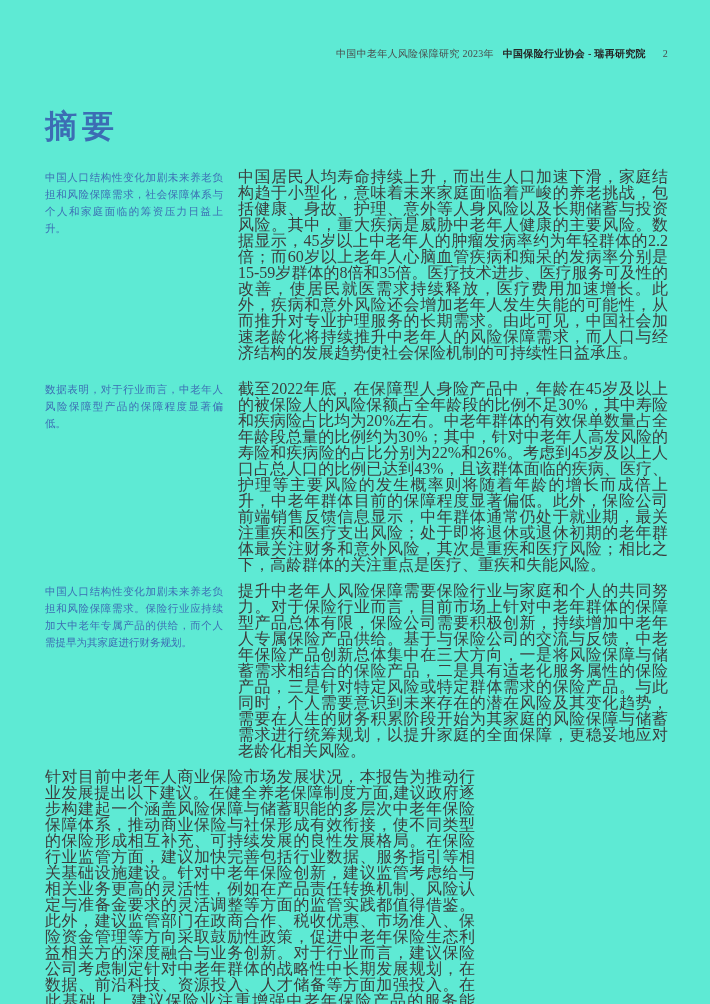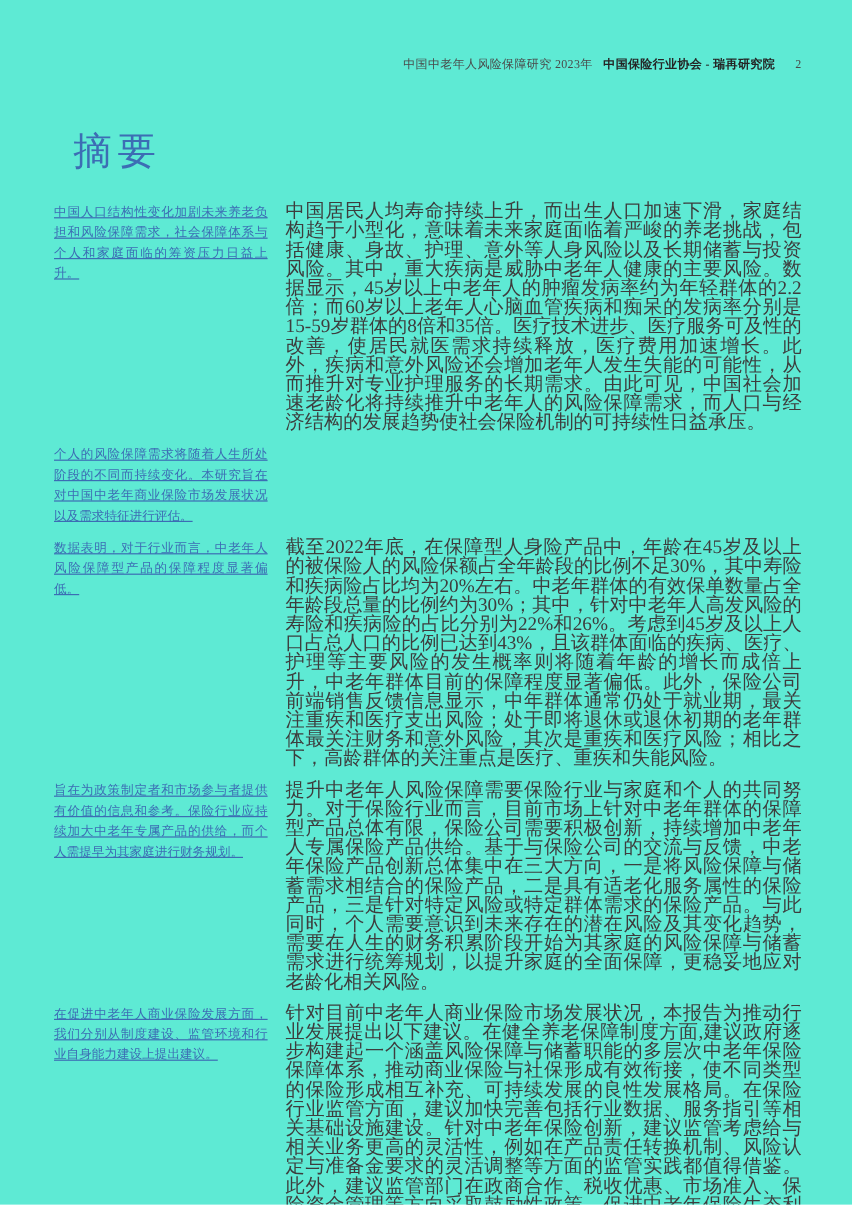--- a/index.html
+++ b/index.html
@@ -31,24 +31,23 @@
     margin-left:6px;
   }
   .header .hdr-page{
     margin-left:14px;
     color:var(--header-text);
   }
   .title{
     position:absolute;
     top:105px;left:45px;
     font-size:32px;
-    font-weight:normal;
+    font-weight:bold;
     letter-spacing:5px;
     color:var(--accent);
-    margin-left:16px;
   }
   .content{
     position:absolute;
     top:169px;left:45px;
     width:623px;
     display:flex;
     flex-direction:column;
     row-gap:10px;
   }
   .section{
@@ -56,21 +55,20 @@
     align-items:flex-start;
   }
   .note{
     width:178px;
     flex:0 0 178px;
     margin-right:15px;
     color:var(--accent);
     font-size:10.5px;
     line-height:17px;
     text-align:justify;
-    text-decoration:underline;
   }
   .para{
     width:430px;
     flex:0 0 430px;
     color:var(--body-text);
     font-size:16px;
     line-height:16px;
     text-align:justify;
     text-justify:inter-ideograph;
   }
@@ -89,32 +87,30 @@
   <h1 class="title">摘要</h1>
 
   <div class="content">
 
     <div class="section">
       <div class="note">中国人口结构性变化加剧未来养老负担和风险保障需求，社会保障体系与个人和家庭面临的筹资压力日益上升。</div>
       <div class="para">中国居民人均寿命持续上升，而出生人口加速下滑，家庭结构趋于小型化，意味着未来家庭面临着严峻的养老挑战，包括健康、身故、护理、意外等人身风险以及长期储蓄与投资风险。其中，重大疾病是威胁中老年人健康的主要风险。数据显示，45岁以上中老年人的肿瘤发病率约为年轻群体的2.2倍；而60岁以上老年人心脑血管疾病和痴呆的发病率分别是15-59岁群体的8倍和35倍。医疗技术进步、医疗服务可及性的改善，使居民就医需求持续释放，医疗费用加速增长。此外，疾病和意外风险还会增加老年人发生失能的可能性，从而推升对专业护理服务的长期需求。由此可见，中国社会加速老龄化将持续推升中老年人的风险保障需求，而人口与经济结构的发展趋势使社会保险机制的可持续性日益承压。</div>
     </div>
 
     <div class="section">
-      <div class="note">个人的风险保障需求将随着人生所处阶段的不同而持续变化。本研究旨在对中国中老年商业保险市场发展状况以及需求特征进行评估。</div>
     </div>
 
     <div class="section">
       <div class="note">数据表明，对于行业而言，中老年人风险保障型产品的保障程度显著偏低。</div>
       <div class="para">截至2022年底，在保障型人身险产品中，年龄在45岁及以上的被保险人的风险保额占全年龄段的比例不足30%，其中寿险和疾病险占比均为20%左右。中老年群体的有效保单数量占全年龄段总量的比例约为30%；其中，针对中老年人高发风险的寿险和疾病险的占比分别为22%和26%。考虑到45岁及以上人口占总人口的比例已达到43%，且该群体面临的疾病、医疗、护理等主要风险的发生概率则将随着年龄的增长而成倍上升，中老年群体目前的保障程度显著偏低。此外，保险公司前端销售反馈信息显示，中年群体通常仍处于就业期，最关注重疾和医疗支出风险；处于即将退休或退休初期的老年群体最关注财务和意外风险，其次是重疾和医疗风险；相比之下，高龄群体的关注重点是医疗、重疾和失能风险。</div>
     </div>
 
     <div class="section">
-      <div class="note">旨在为政策制定者和市场参与者提供有价值的信息和参考。保险行业应持续加大中老年专属产品的供给，而个人需提早为其家庭进行财务规划。</div>
+      <div class="note">中国人口结构性变化加剧未来养老负担和风险保障需求。保险行业应持续加大中老年专属产品的供给，而个人需提早为其家庭进行财务规划。</div>
       <div class="para">提升中老年人风险保障需要保险行业与家庭和个人的共同努力。对于保险行业而言，目前市场上针对中老年群体的保障型产品总体有限，保险公司需要积极创新，持续增加中老年人专属保险产品供给。基于与保险公司的交流与反馈，中老年保险产品创新总体集中在三大方向，一是将风险保障与储蓄需求相结合的保险产品，二是具有适老化服务属性的保险产品，三是针对特定风险或特定群体需求的保险产品。与此同时，个人需要意识到未来存在的潜在风险及其变化趋势，需要在人生的财务积累阶段开始为其家庭的风险保障与储蓄需求进行统筹规划，以提升家庭的全面保障，更稳妥地应对老龄化相关风险。</div>
     </div>
 
     <div class="section">
-      <div class="note">在促进中老年人商业保险发展方面，我们分别从制度建设、监管环境和行业自身能力建设上提出建议。</div>
       <div class="para">针对目前中老年人商业保险市场发展状况，本报告为推动行业发展提出以下建议。在健全养老保障制度方面,建议政府逐步构建起一个涵盖风险保障与储蓄职能的多层次中老年保险保障体系，推动商业保险与社保形成有效衔接，使不同类型的保险形成相互补充、可持续发展的良性发展格局。在保险行业监管方面，建议加快完善包括行业数据、服务指引等相关基础设施建设。针对中老年保险创新，建议监管考虑给与相关业务更高的灵活性，例如在产品责任转换机制、风险认定与准备金要求的灵活调整等方面的监管实践都值得借鉴。此外，建议监管部门在政商合作、税收优惠、市场准入、保险资金管理等方向采取鼓励性政策，促进中老年保险生态利益相关方的深度融合与业务创新。对于行业而言，建议保险公司考虑制定针对中老年群体的战略性中长期发展规划，在数据、前沿科技、资源投入、人才储备等方面加强投入。在此基础上，建议保险业注重增强中老年保险产品的服务能力，增强跨领域资源协调能力，提升保险价值。建议继续深化保险与科技融合发展，利用科技手段增强保险价值链各环节的核心能力；同时拓宽分销渠道，增强保险业务的可触达性。最后，公共部门与商业部门需要共同努力，为适应未来市场发展需要奠定基础，把握银发经济带来的行业发展机遇。</div>
     </div>
 
   </div>
 </div>
 
 </body></html>

